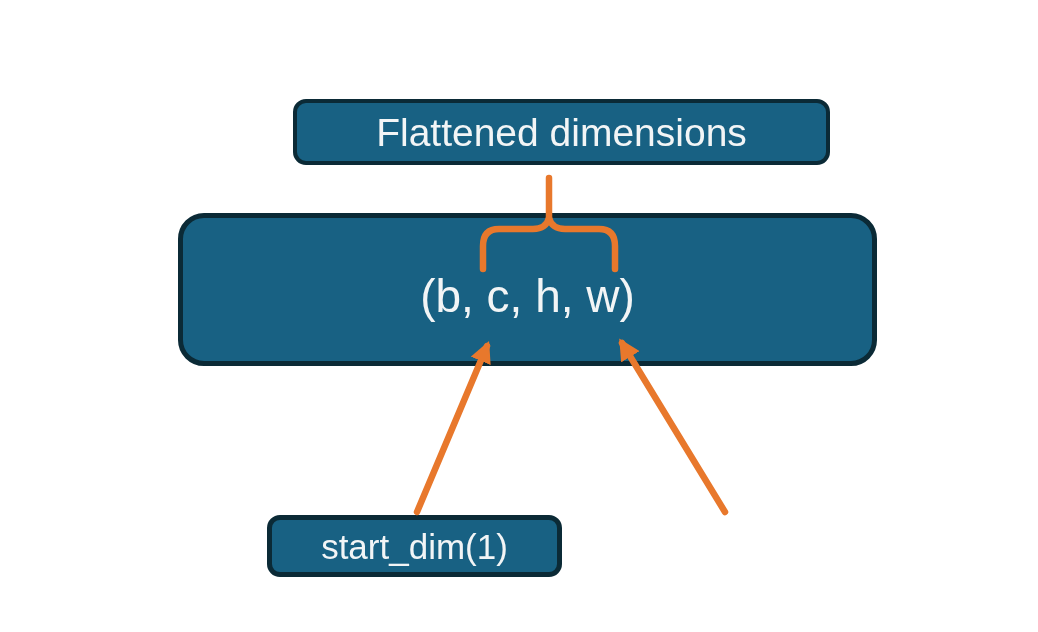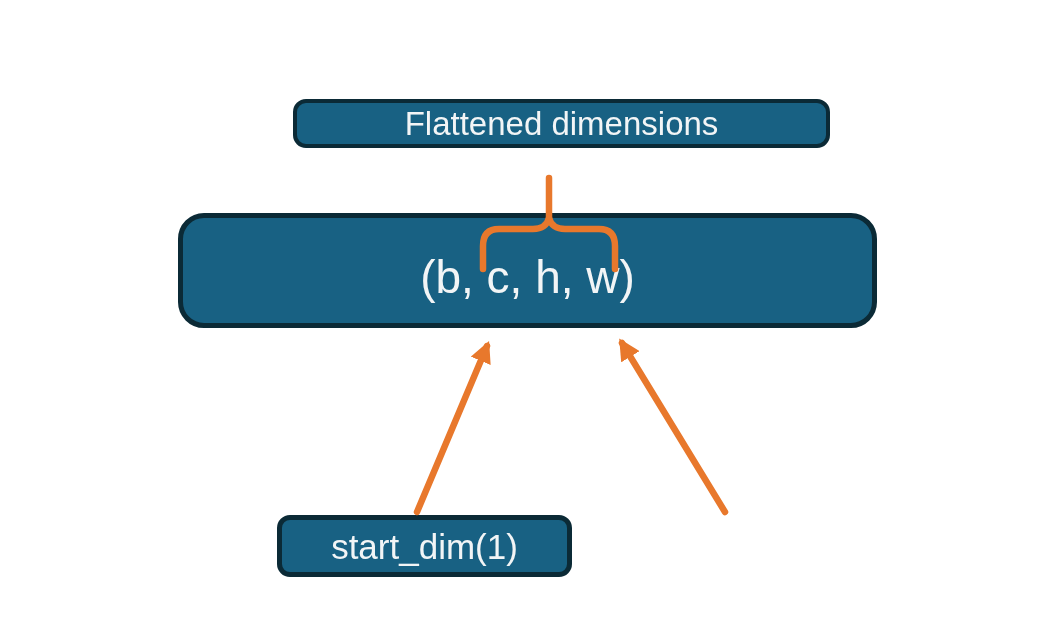--- a/index.html
+++ b/index.html
@@ -22,39 +22,39 @@
     border: 5px solid var(--box-border, #0b2a36);
     color: var(--text-color, #f2f5f6);
     display: flex;
     align-items: center;
     justify-content: center;
     text-align: center;
     line-height: 1;
   }
   .top-box {
     left: 293px; top: 99px;
-    width: 537px; height: 49px;
+    width: 537px; height: 66px;
     border-width: 4px;
     border-radius: 13px;
-    font-size: 33px;
+    font-size: 39px;
   }
   .middle-box {
     left: 178px; top: 213px;
-    width: 699px; height: 115px;
+    width: 699px; height: 153px;
     border-radius: 26px;
     font-size: 46px;
     padding-top: 12px;
   }
   .small-box {
     top: 515px;
     width: 295px; height: 62px;
     border-radius: 13px;
     font-size: 35px;
   }
-  .small-box.left  { left: 277px; }
+  .small-box.left  { left: 267px; }
   .small-box.right { left: 582px; }
   .overlay {
     position: absolute;
     left: 0; top: 0;
     width: 1038px; height: 632px;
     pointer-events: none;
   }
   .overlay path.stroke-line,
   .overlay line.stroke-line {
     stroke: var(--accent, #e8782c);

